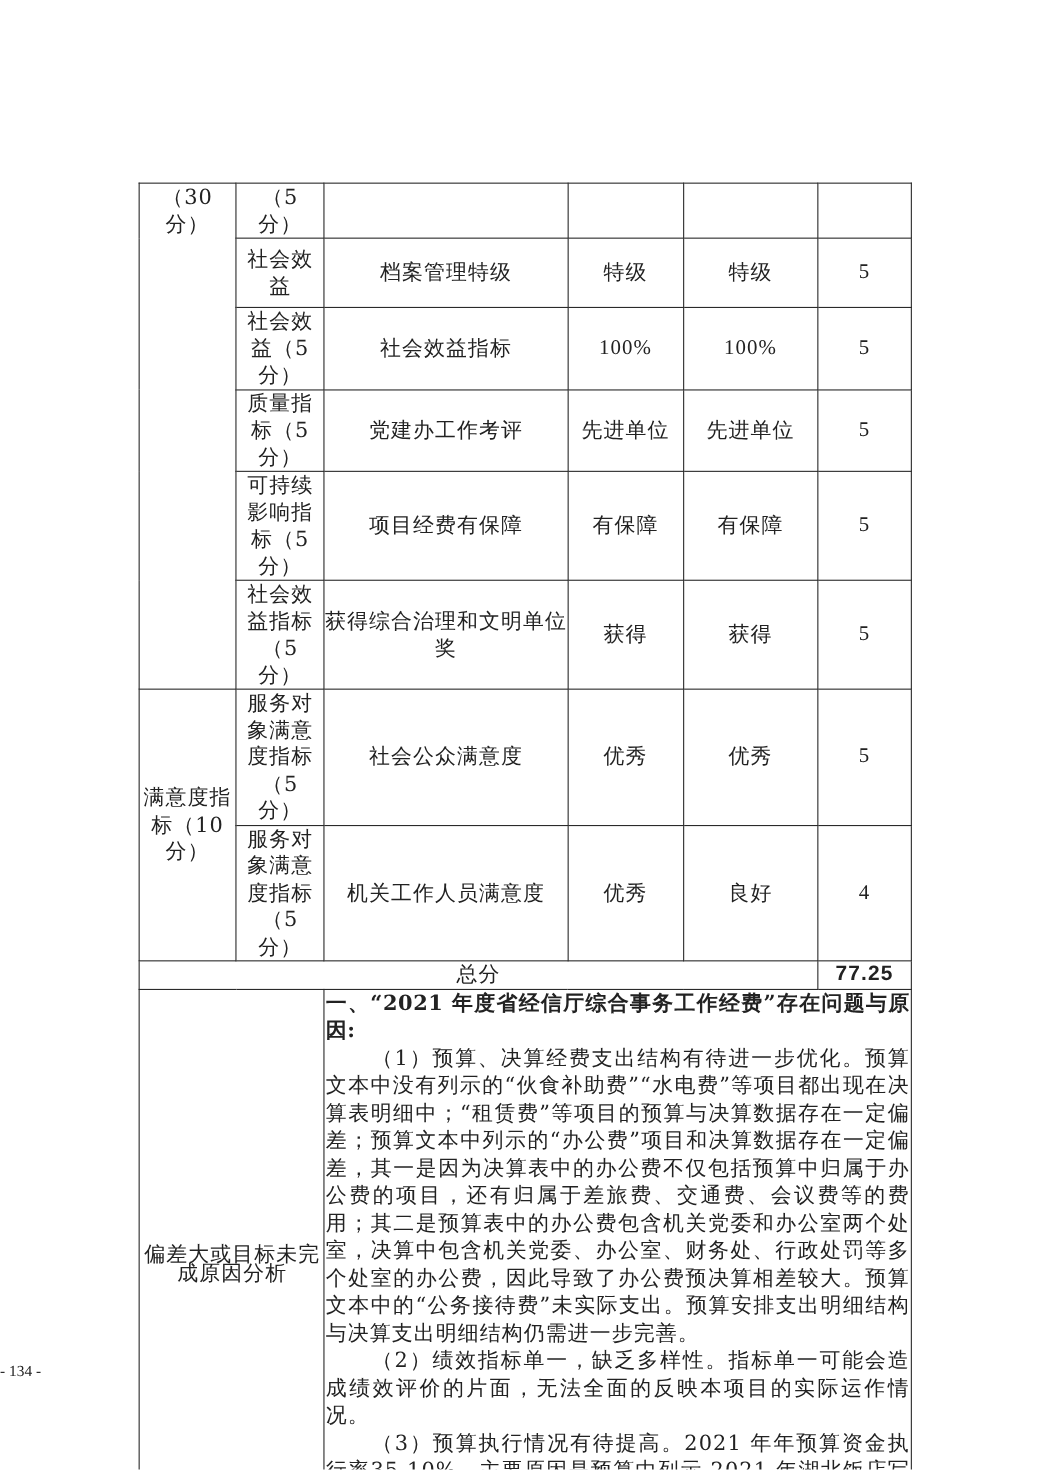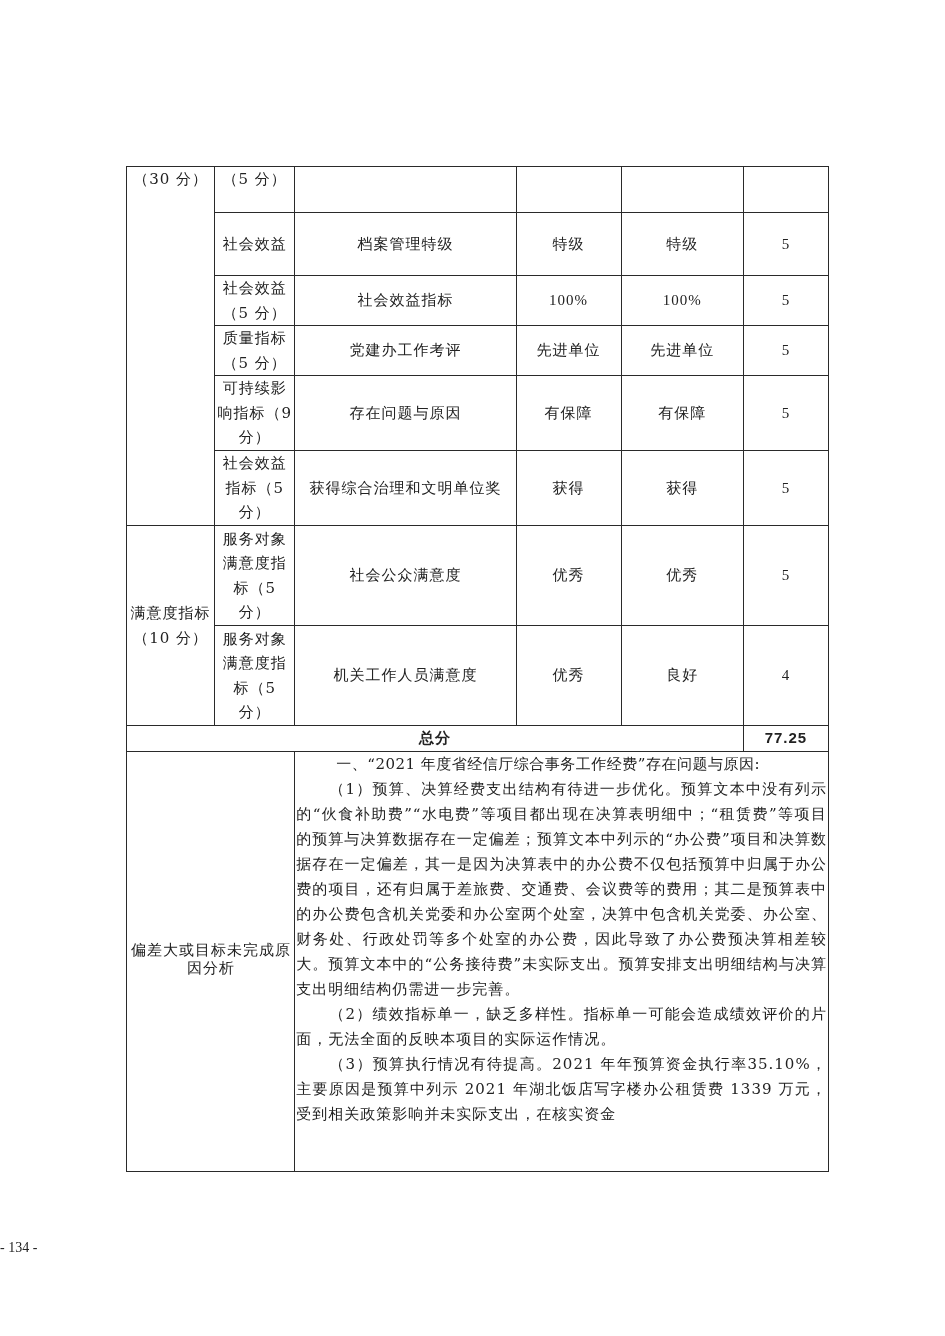--- a/index.html
+++ b/index.html
@@ -1,27 +1,27 @@
 <!DOCTYPE html>
 <html><head>
 <meta charset="utf-8">
 <style>
   html, body { margin: 0; padding: 0; background: #ffffff; }
   body { width: 945px; height: 1336px; position: relative; overflow: hidden;
          font-family: "DejaVu Serif", "Liberation Serif", serif; color: #222; }
   .tbl { position: absolute; left: 126px; top: 166px; width: 703px; border-collapse: collapse; table-layout: fixed; }
-  .tbl td { border: 1.2px solid #2a2a2a; padding: 0; font-size: 15px; line-height: 24.5px; vertical-align: middle; text-align: center; letter-spacing: 1px; }
+  .tbl td { border: 1.2px solid #2a2a2a; padding: 0; font-size: 19px; line-height: 24.5px; vertical-align: middle; text-align: center; letter-spacing: 1px; }
   .c1 { width: 88px; } .c2 { width: 80px; } .c3 { width: 221px; } .c4 { width: 105px; } .c5 { width: 122px; } .c6 { width: 85px; }
   .top { vertical-align: top !important; }
   .num { font-family: "Liberation Serif", serif; letter-spacing: 0; }
-  .total-label { font-weight: bold; letter-spacing: 0; }
+  .total-label { font-weight: normal; letter-spacing: 0; }
   .total-val { font-weight: bold; font-family: "Liberation Sans", sans-serif; letter-spacing: 0; }
   .analysis-label { text-align: right; line-height: 18px !important; font-size: 17px; padding-left: 1px !important; font-family: Liberation Mono, monospace; letter-spacing: 0.5px; }
   .analysis { text-align: left !important; vertical-align: top !important; padding: 0 1px !important; font-size: 17px; line-height: 25px !important; letter-spacing: 0.8px; }
-  .analysis .h { font-weight: normal; letter-spacing: 0.5px; padding-left: 40px; }
+  .analysis .h { font-weight: bold; letter-spacing: 0.5px; }
   .analysis p { margin: 0; text-align: justify; }
   .indent { text-indent: 2.2em; }
   .page-num { position: absolute; top: 1240px; left: 0; width: 833px; text-align: left; font-family: "Liberation Serif", serif; font-size: 14px; }
 </style>
 </head>
 <body>
 
 <table class="tbl">
   <colgroup>
     <col class="c1">
@@ -55,22 +55,22 @@
     <td class="num">5</td>
   </tr>
   <tr style="height:50px">
     <td>质量指标（5 分）</td>
     <td>党建办工作考评</td>
     <td>先进单位</td>
     <td>先进单位</td>
     <td class="num">5</td>
   </tr>
   <tr style="height:75px">
-    <td>可持续影响指标（9 分）</td>
-    <td>存在问题与原因</td>
+    <td>可持续影响指标（5 分）</td>
+    <td>项目经费有保障</td>
     <td>有保障</td>
     <td>有保障</td>
     <td class="num">5</td>
   </tr>
   <tr style="height:75px">
     <td>社会效益指标（5 分）</td>
     <td>获得综合治理和文明单位奖</td>
     <td>获得</td>
     <td>获得</td>
     <td class="num">5</td>

